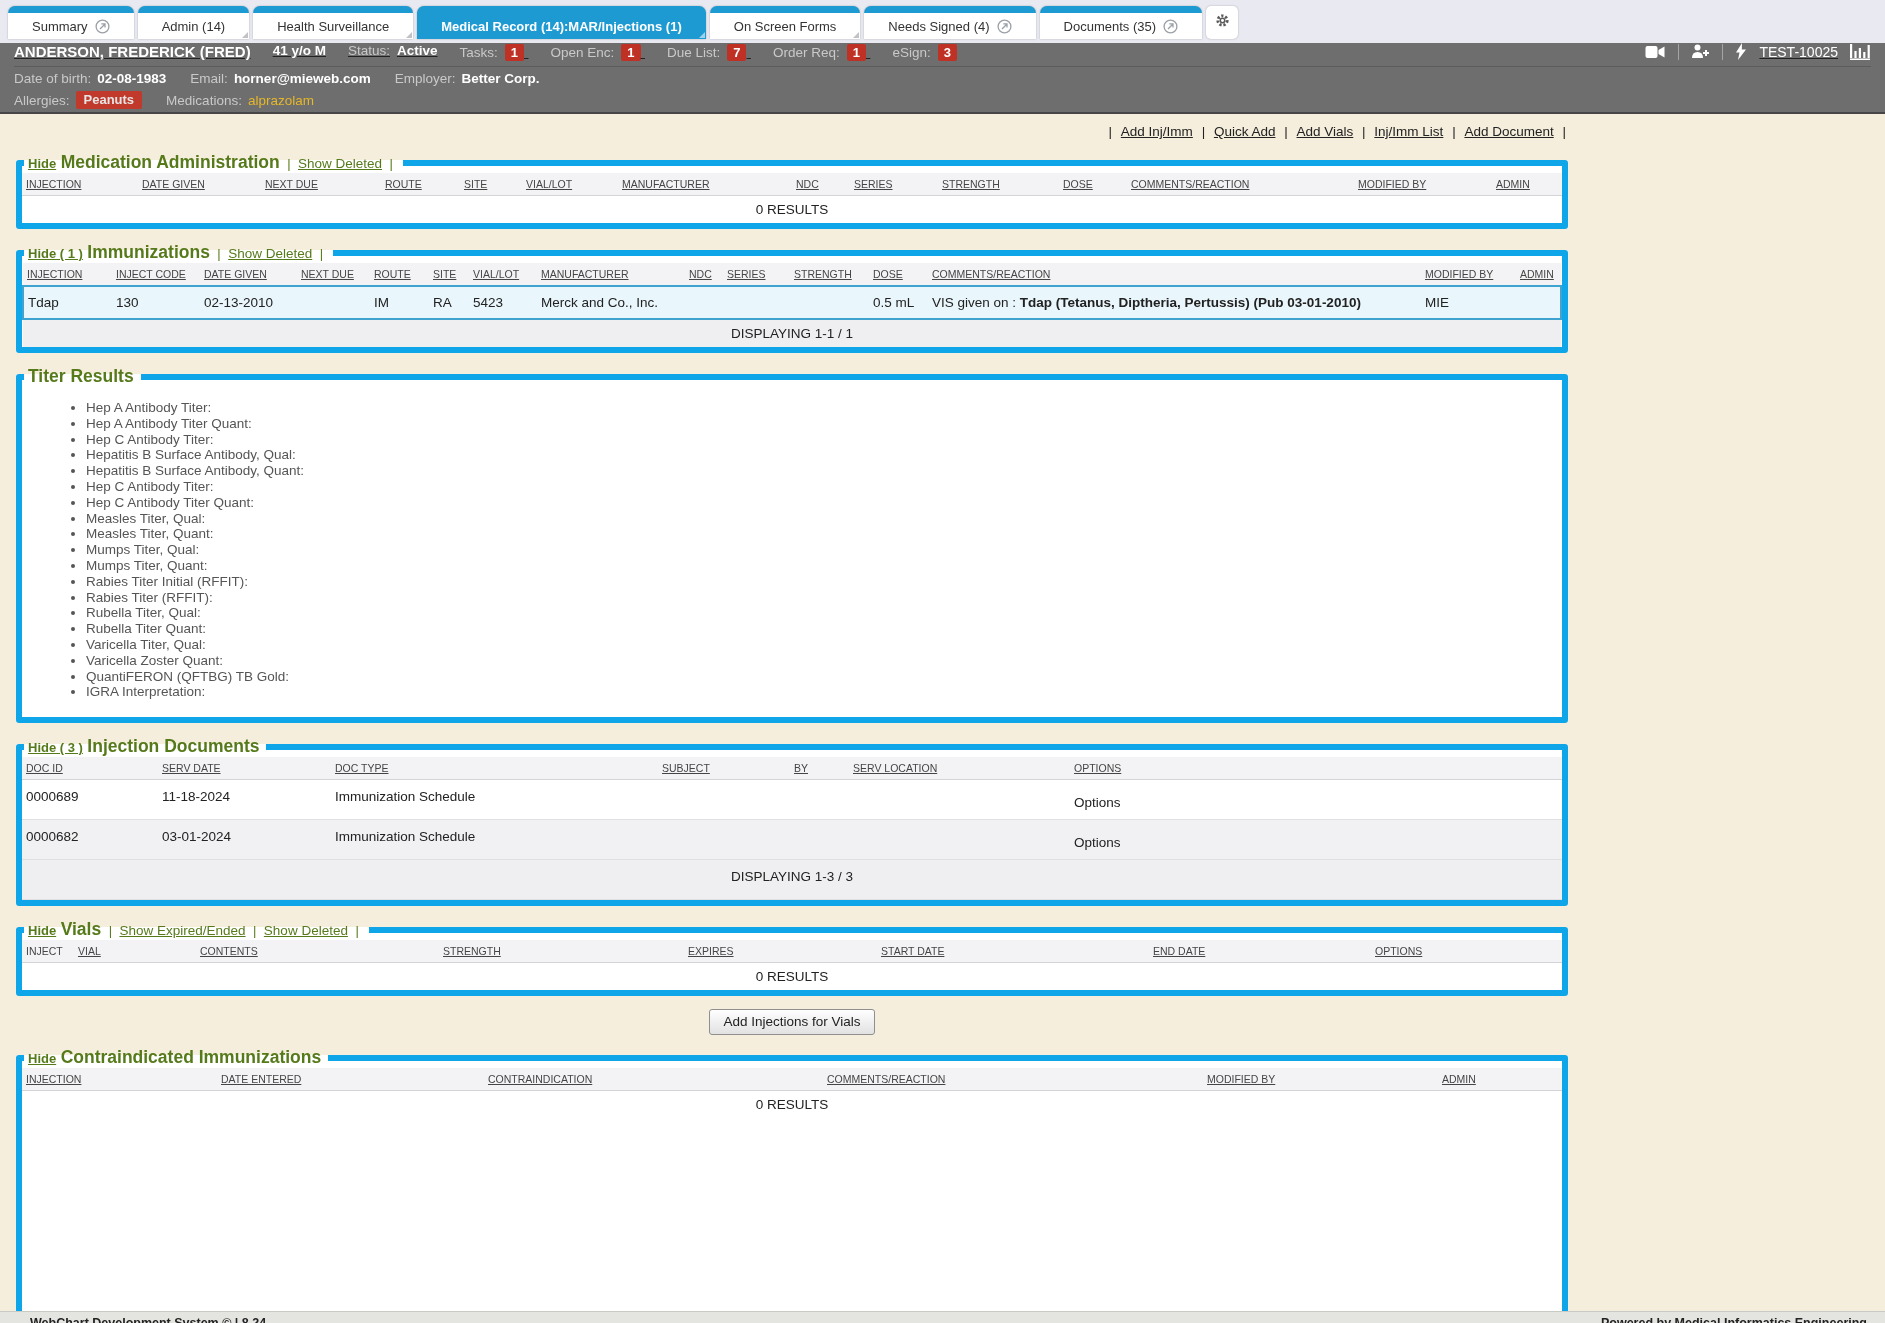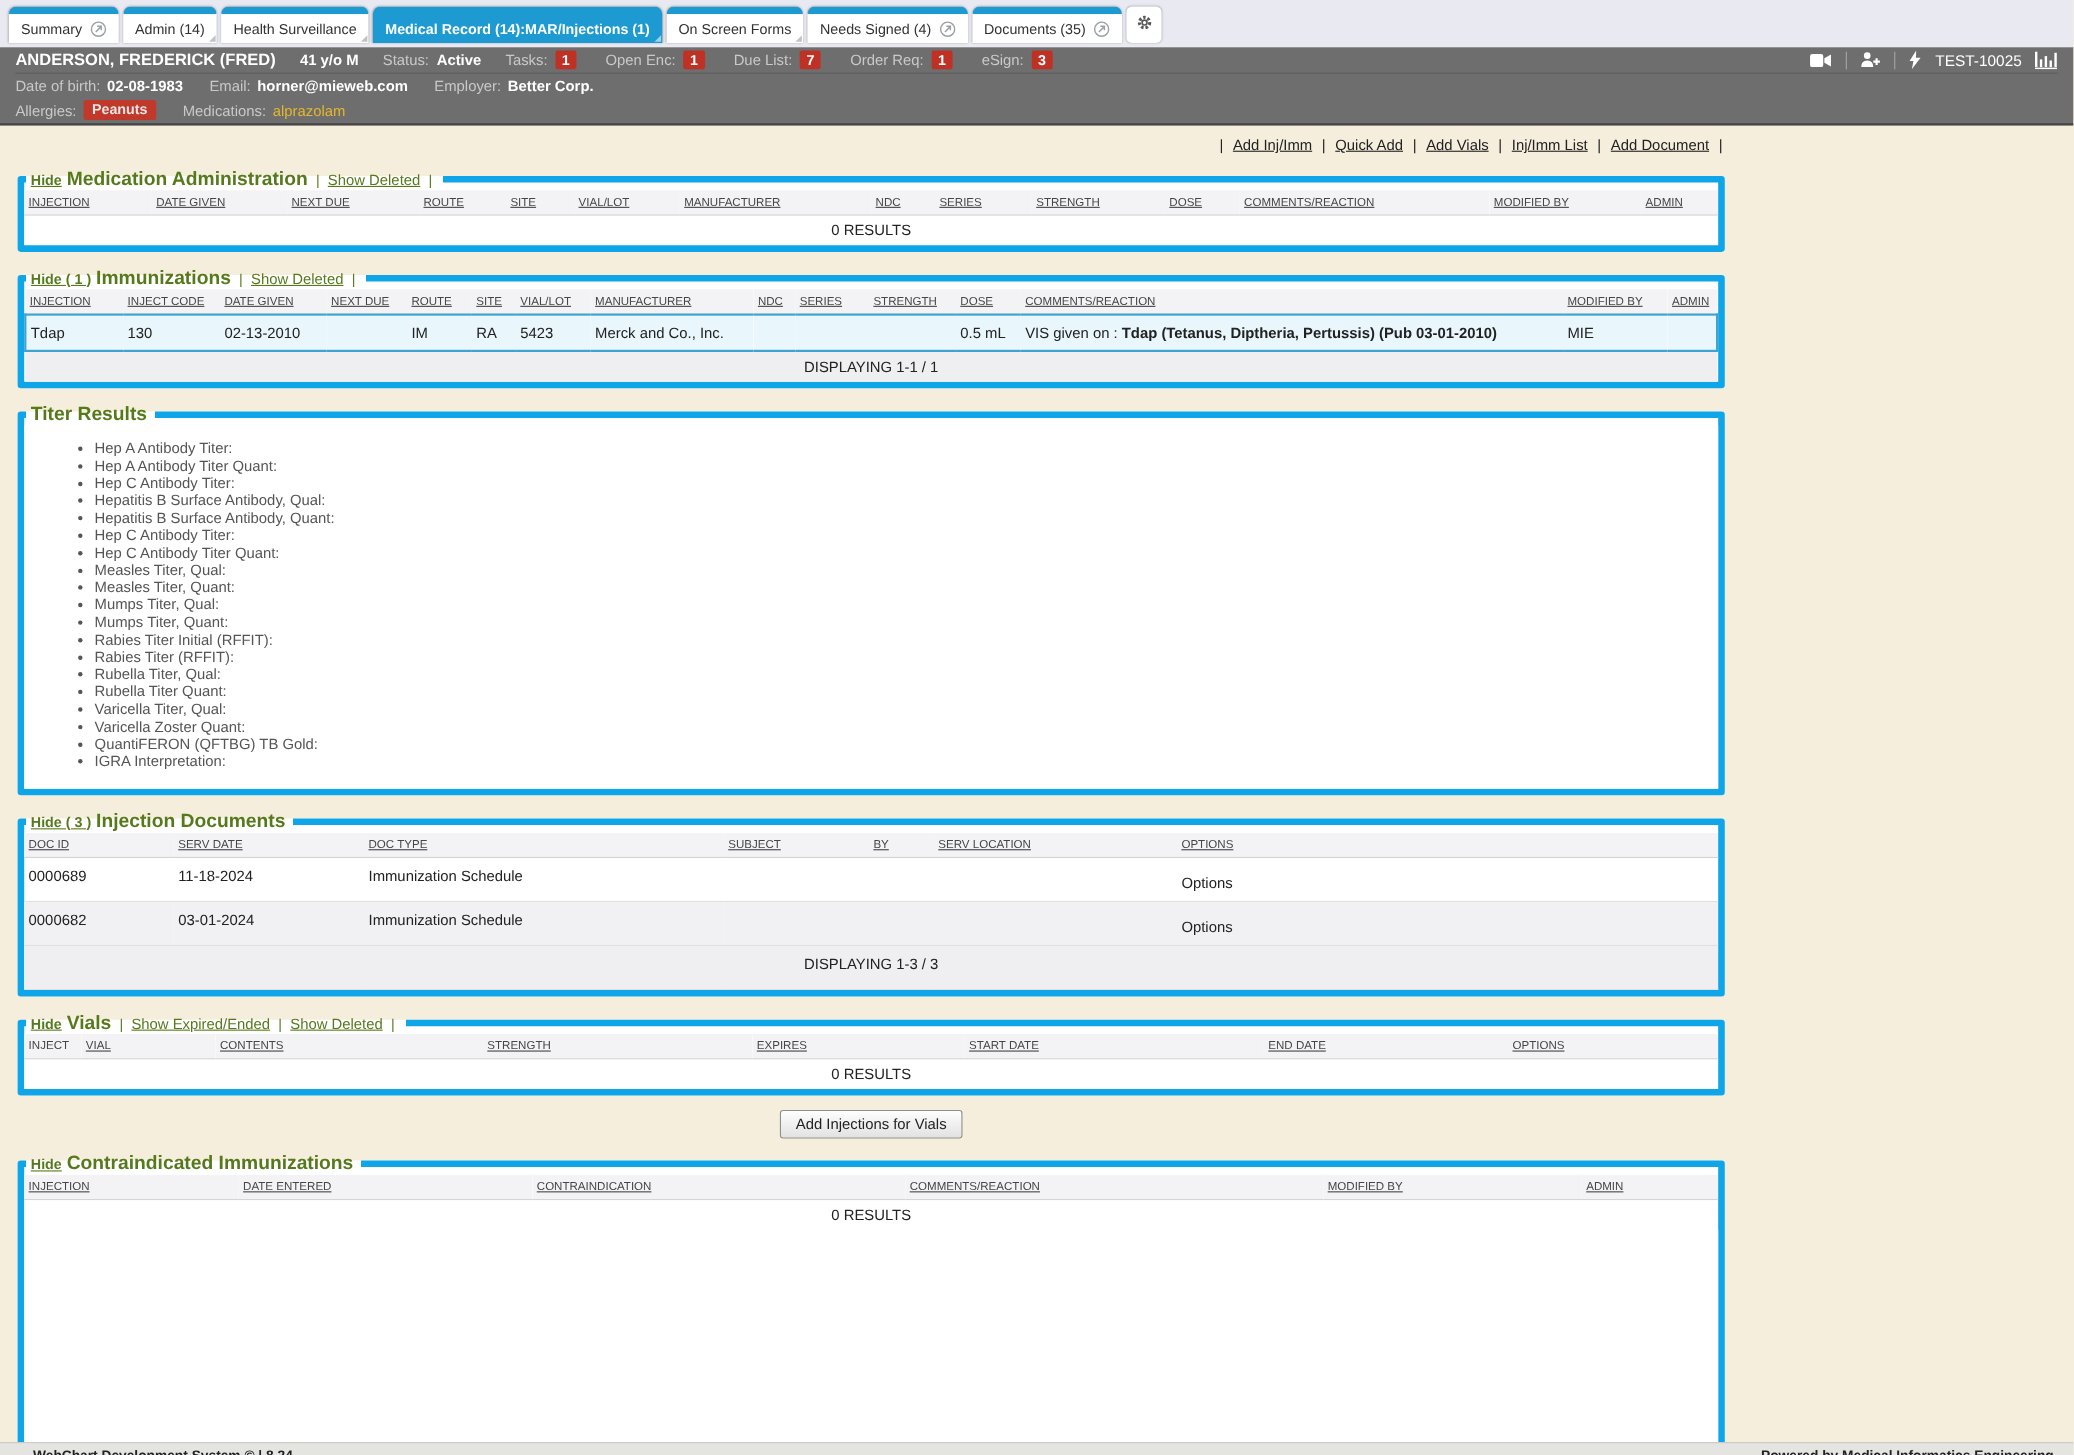--- a/index.html
+++ b/index.html
@@ -3,33 +3,33 @@
 <meta charset="utf-8">
 <style>
   * { box-sizing:border-box; margin:0; padding:0; }
   html,body { width:1885px; height:1323px; overflow:hidden; }
   body { font-family:"Liberation Sans", sans-serif; background:#f5eedd; position:relative; color:#222; }
 
   
   .tabbar { background:#e9e9f1; height:43px; display:flex; align-items:flex-end; padding:0 0 4px 8px; }
   .tabs { display:flex; align-items:flex-end; gap:4px; }
   .tab { position:relative; background:#fff; height:33px; border-top:7px solid #1e9ad2; border-radius:7px 7px 0 0;
-         display:flex; align-items:center; gap:7px; padding:0 11px; font-size:13px; color:#333;
+         display:flex; align-items:center; gap:7px; padding:0 24px; font-size:13px; color:#333;
          box-shadow:0 0 2px rgba(0,0,0,.28); cursor:pointer; white-space:nowrap; }
   .tab.active { background:#1e9ad2; color:#fff; font-weight:bold; }
   .tab .fold { position:absolute; right:1px; bottom:1px; width:0; height:0;
                border-left:6px solid transparent; border-bottom:6px solid #c2c2c6; }
   .tab.active .fold { border-bottom-color:#9fd3ec; }
   .popout { display:inline-flex; }
   .gear-tab { height:33px; width:32px; background:#fff; border-radius:5px; display:flex; align-items:center;
               justify-content:center; box-shadow:0 0 2px rgba(0,0,0,.28); cursor:pointer; margin-left:4px; }
 
   
   .patientbar { background:#6e6e6e; border-bottom:2px solid #464646; padding:0 14px; }
-  .pb-row1 { height:24px; display:flex; align-items:center; border-bottom:1px solid #5c5c5c; }
+  .pb-row1 { height:24px; display:flex; align-items:flex-start; border-bottom:1px solid #5c5c5c;text-decoration:underline; }
   .pb-name { color:#fff; font-weight:bold; font-size:15px; }
   .pb-agesex { color:#fff; font-weight:bold; font-size:13.5px; margin-left:22px; }
   .pb-label { color:#c9c9c9; font-size:13.5px; }
   .pb-value { color:#fff; font-size:13.5px; font-weight:bold; }
   .pb-status { margin-left:40px; }
   .ctr { display:inline-flex; align-items:center; margin-left:22px; gap:7px; cursor:pointer; }
   .badge { background:#bf3124; color:#fff; font-weight:bold; font-size:13px; padding:1px 6px; border-radius:2px; }
   .pb-right { margin-left:auto; display:flex; align-items:center; gap:12px; }
   .vsep { width:1px; height:16px; background:#a5a5a5; }
   .pb-id { color:#fff; font-size:14px; }

